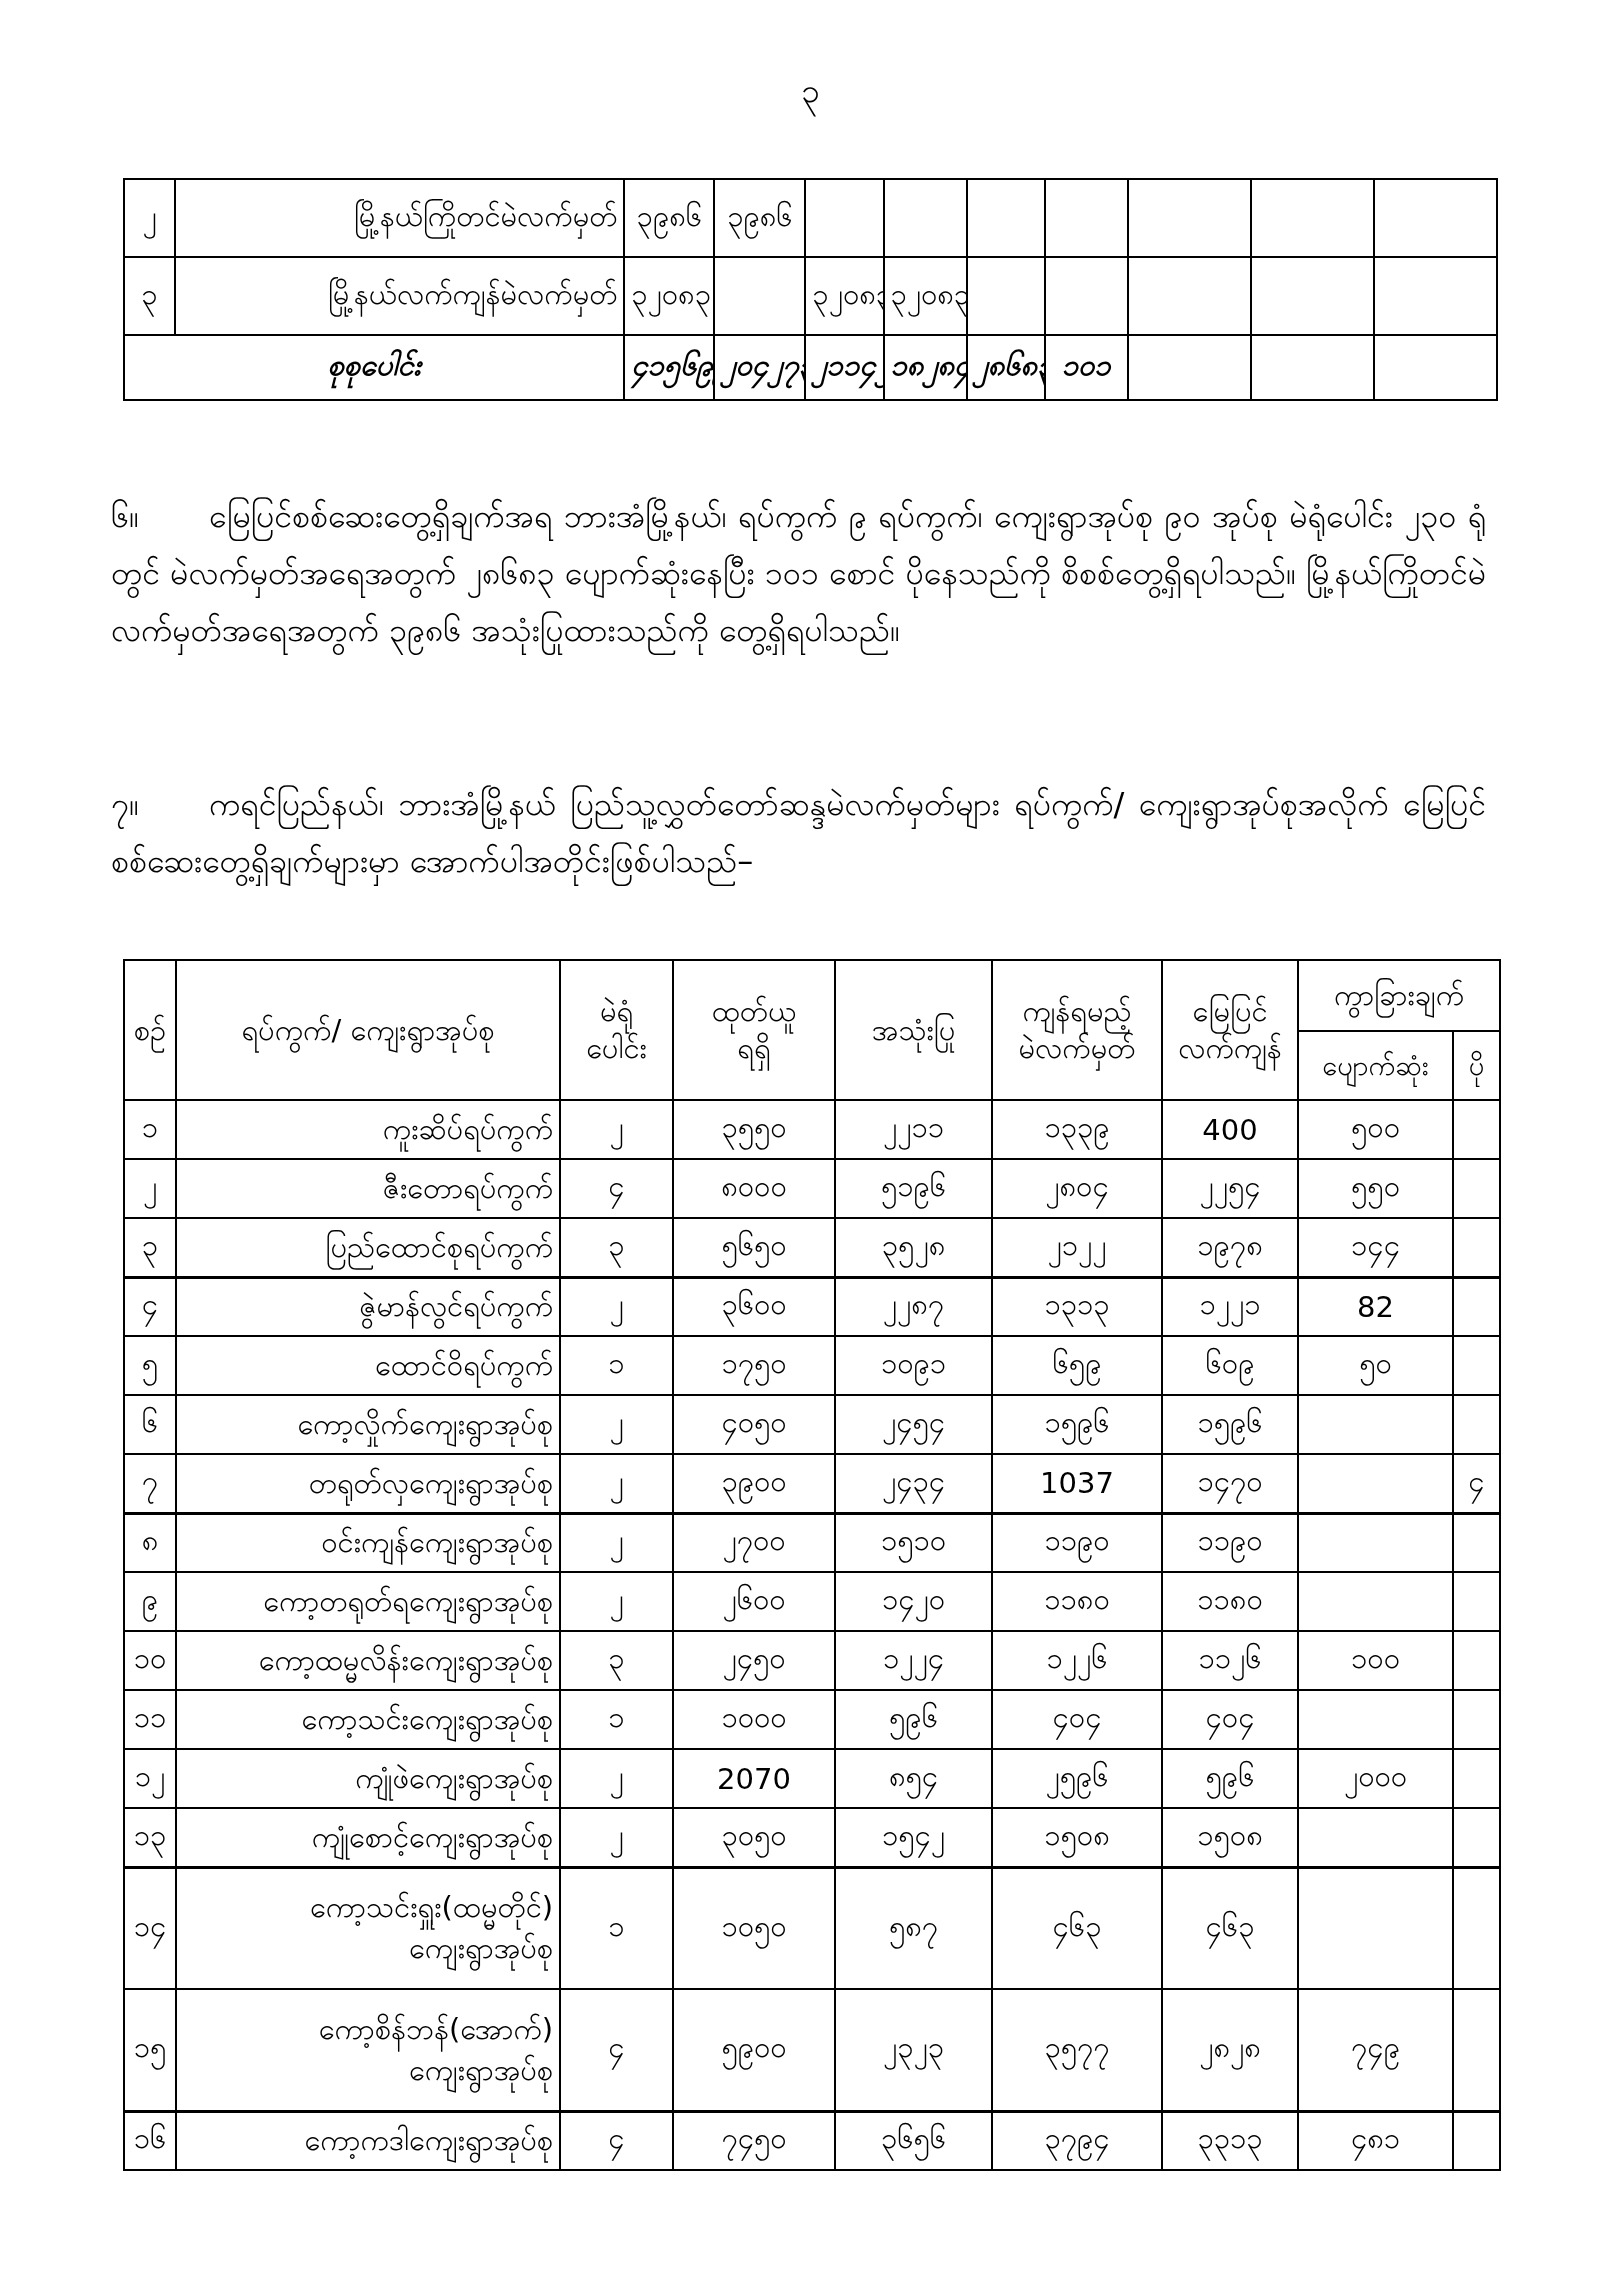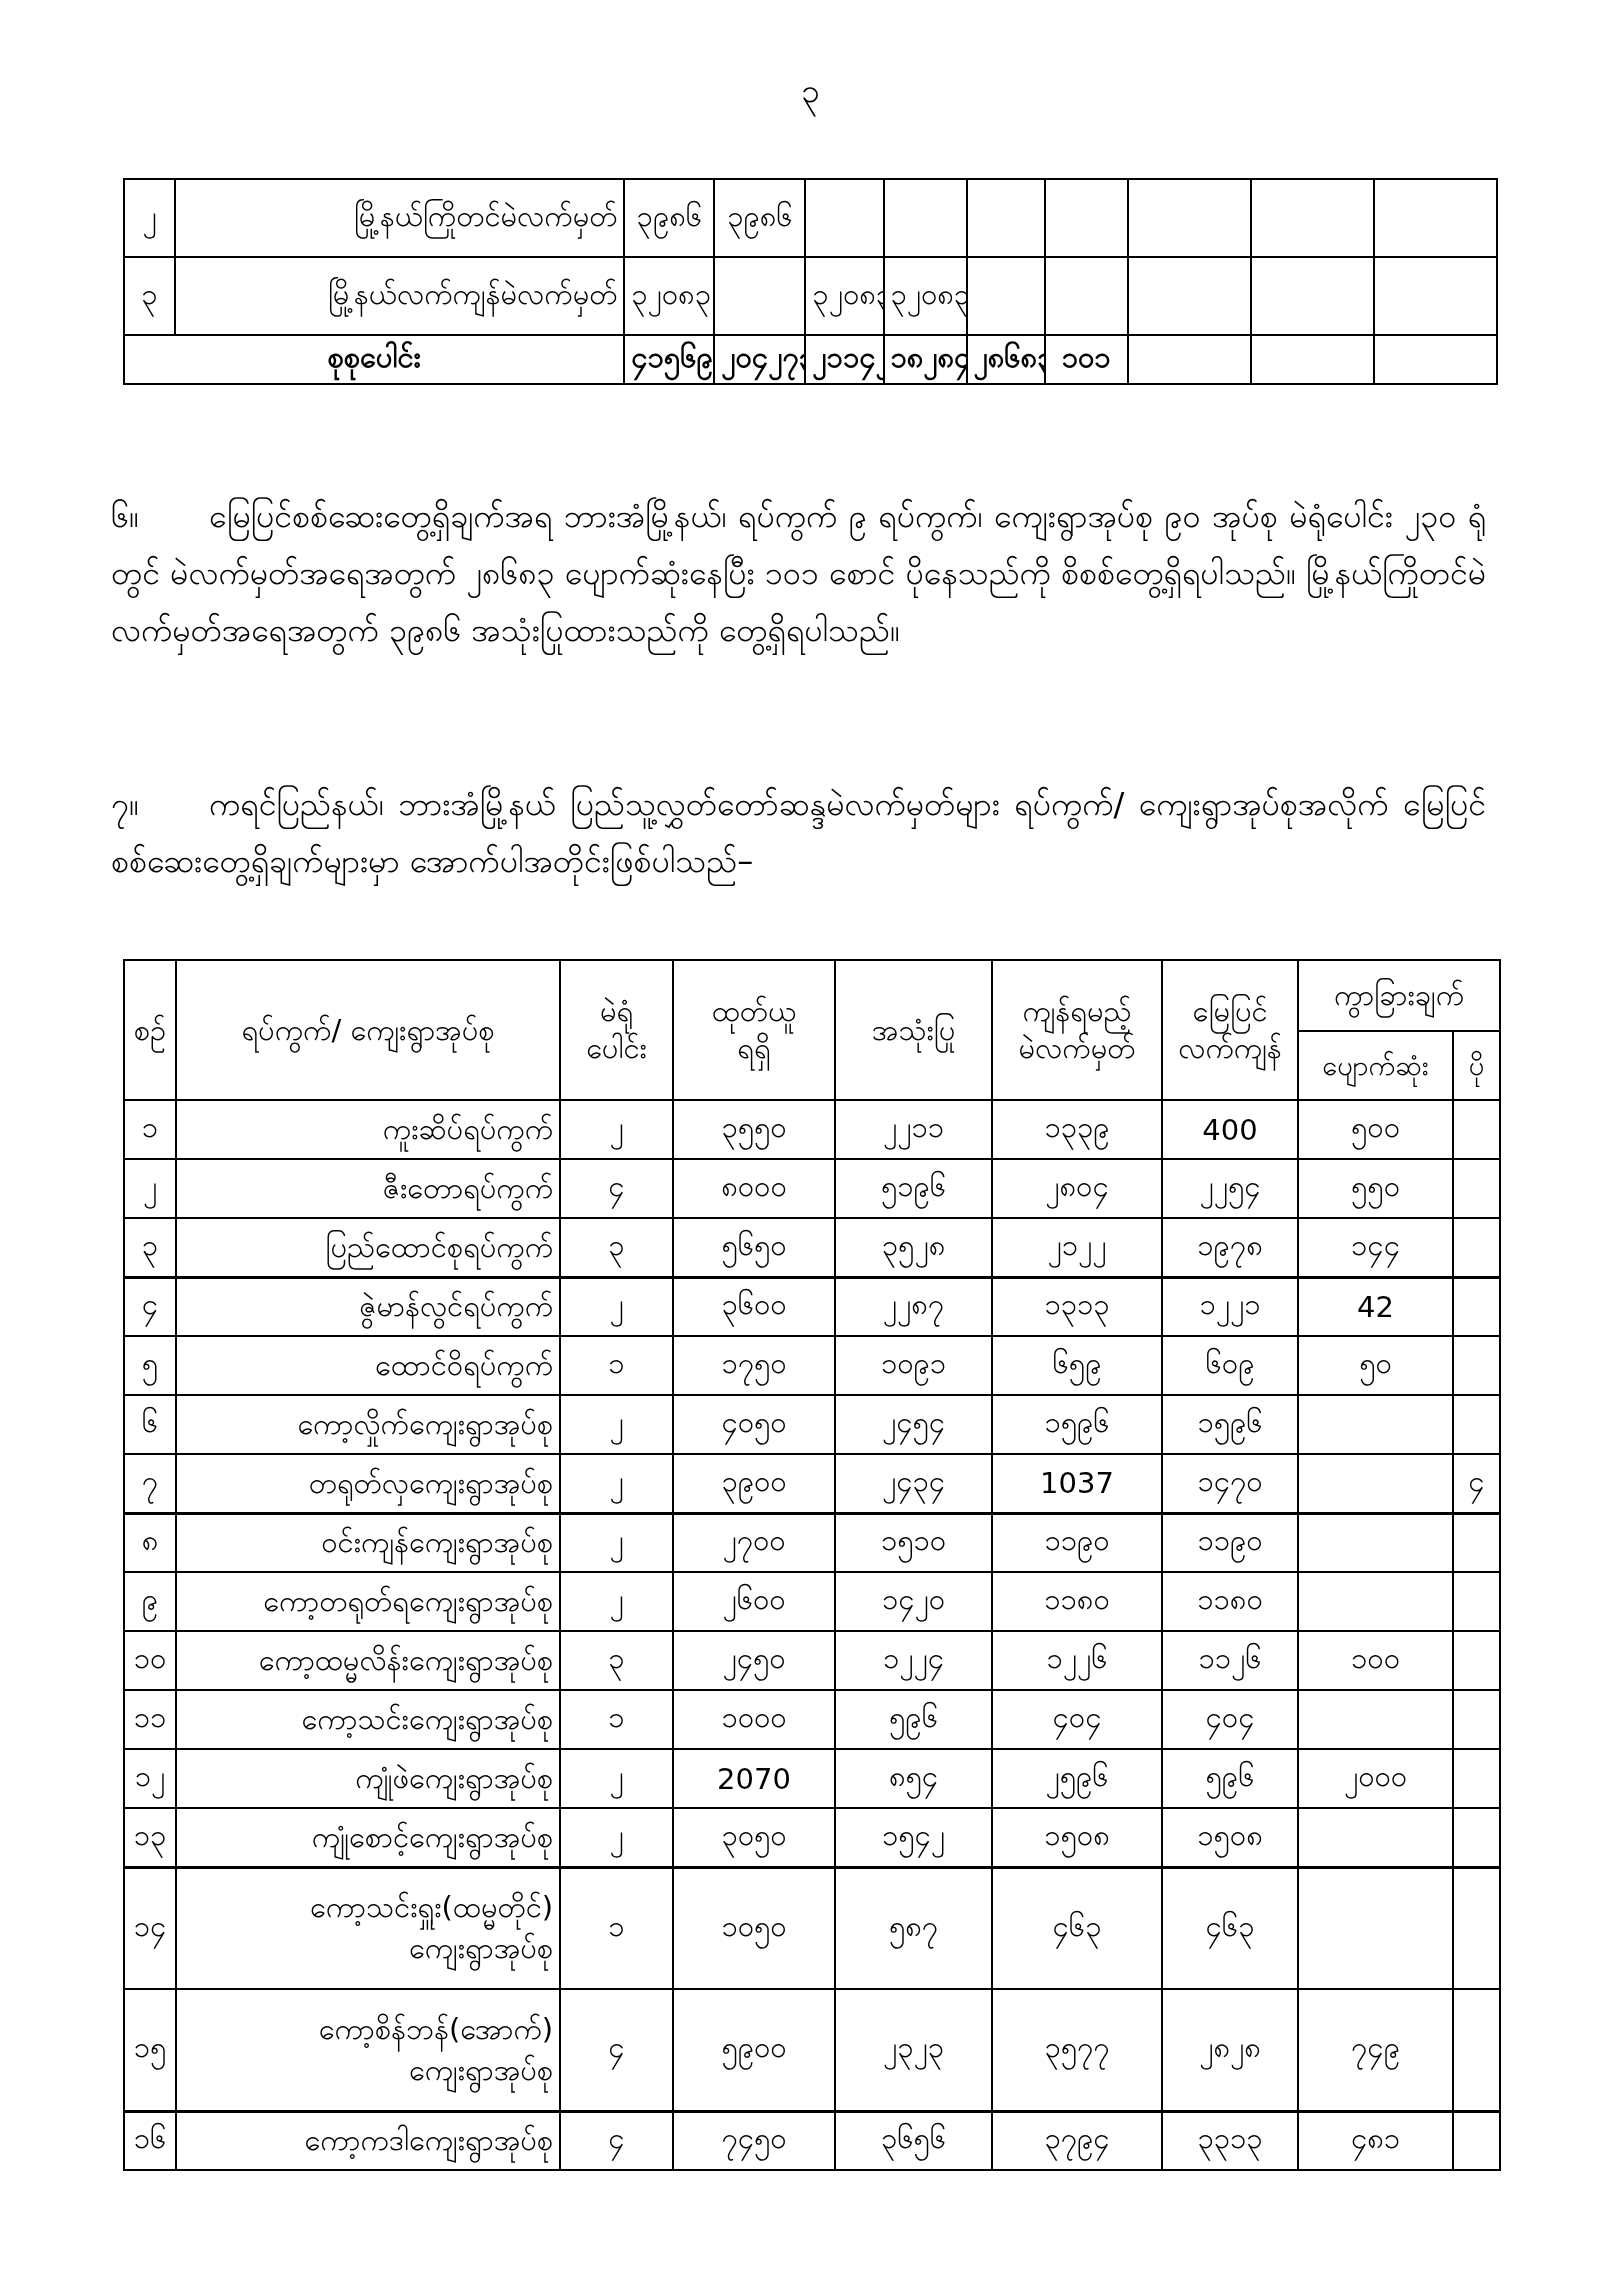--- a/index.html
+++ b/index.html
@@ -15,21 +15,21 @@
     position: absolute; top: 71px; left: 123px; width: 1375px;
     text-align: center; font-size: 33px; line-height: 39px;
   }
   table { border-collapse: collapse; table-layout: fixed; }
   td, th { border: 2px solid #000; overflow: hidden; padding: 0 5.9px; box-sizing: border-box; }
 
   
   .top-table { position: absolute; top: 178px; left: 123px; width: 1375px; border: 2.9px solid #000; }
   .top-table td { font-size: 29px; text-align: center; vertical-align: middle; }
   .top-table tr.data-row td { height: 78px; }
-  .top-table tr.total-row td { height: 49px; font-weight: bold; }
+  .top-table tr.total-row td { height: 65px; font-weight: bold; font-style: italic; }
   .top-table td.tt-name { text-align: right; padding-left: 13.7px; font-weight: normal; }
 
   
   .para {
     position: absolute; left: 111px; width: 1375px;
     font-size: 32px; line-height: 57px;
     text-align: justify;
   }
   .para-6 { top: 488px; }
   .para-7 { top: 776px; }
@@ -190,21 +190,21 @@
           <td class="num-cell"></td>
         </tr>
         <tr>
           <td class="num-cell">၄</td>
           <td class="name-cell">ဇွဲမာန်လွင်ရပ်ကွက်</td>
           <td class="num-cell">၂</td>
           <td class="num-cell">၃၆၀၀</td>
           <td class="num-cell">၂၂၈၇</td>
           <td class="num-cell">၁၃၁၃</td>
           <td class="num-cell">၁၂၂၁</td>
-          <td class="num-cell">42</td>
+          <td class="num-cell">82</td>
           <td class="num-cell"></td>
         </tr>
         <tr>
           <td class="num-cell">၅</td>
           <td class="name-cell">ထောင်ဝိရပ်ကွက်</td>
           <td class="num-cell">၁</td>
           <td class="num-cell">၁၇၅၀</td>
           <td class="num-cell">၁၀၉၁</td>
           <td class="num-cell">၆၅၉</td>
           <td class="num-cell">၆၀၉</td>

